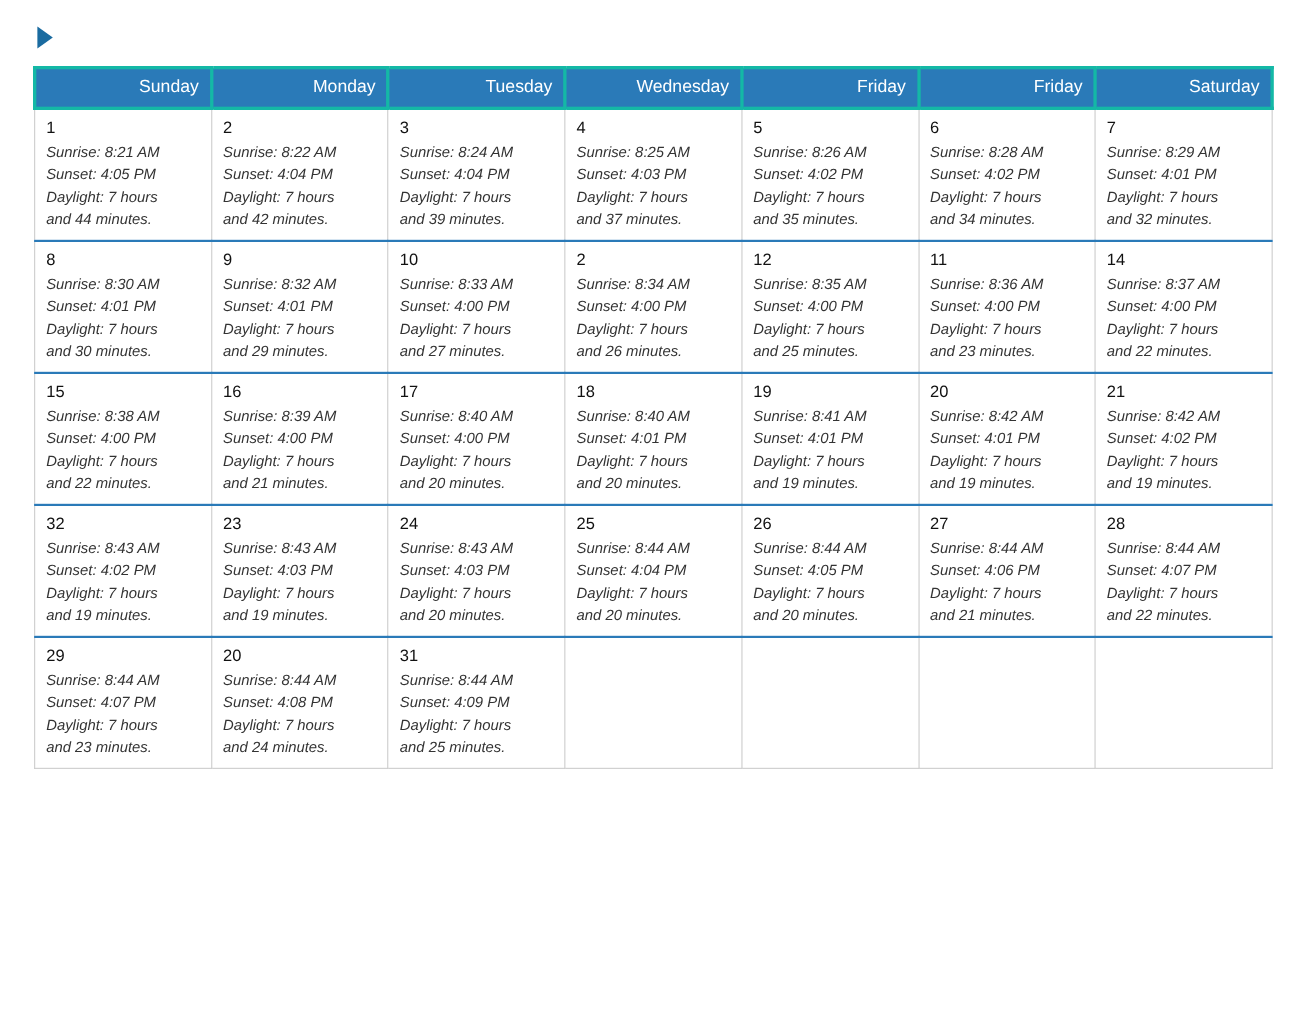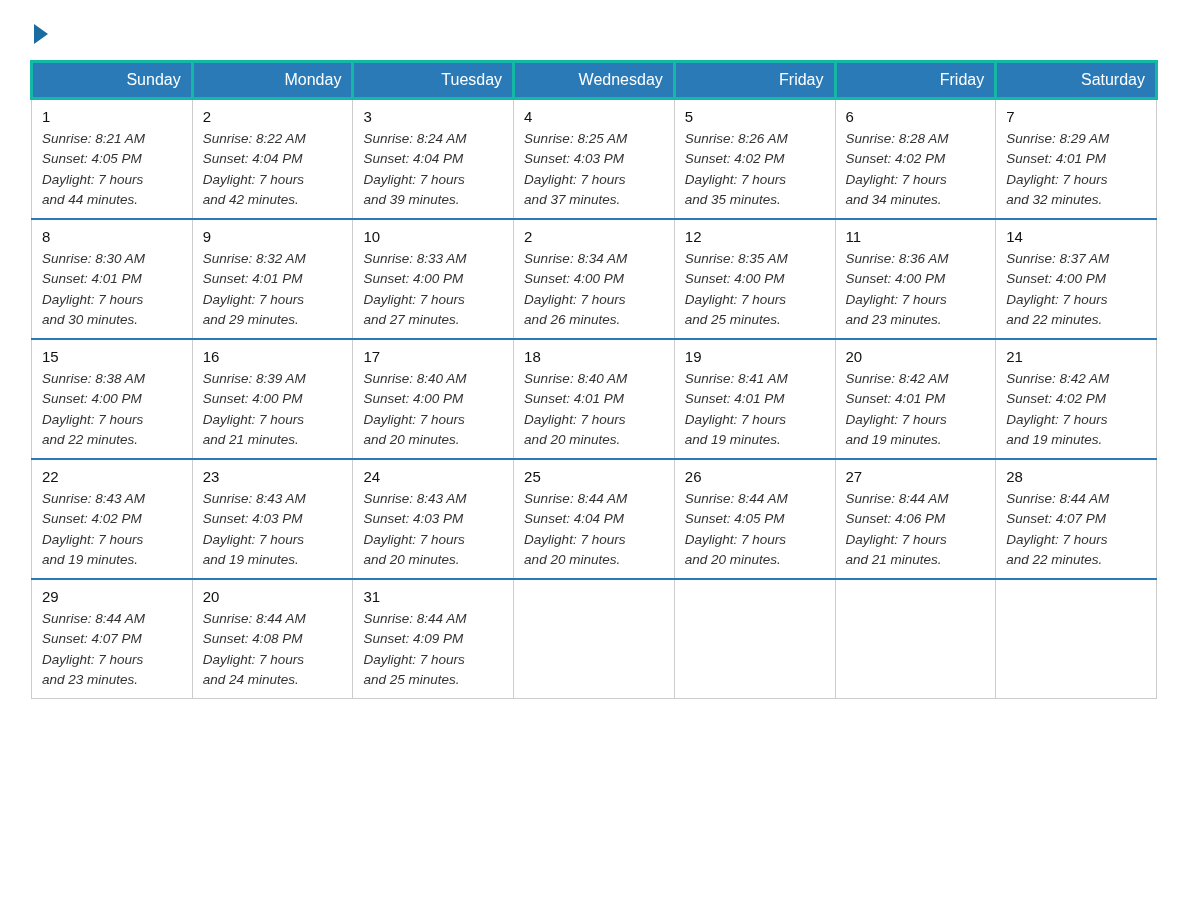--- a/index.html
+++ b/index.html
@@ -216,21 +216,21 @@
           <span class="day-num">20</span>
 <div class="day-info">Sunrise: 8:42 AM<br>Sunset: 4:01 PM<br>Daylight: 7 hours<br>and 19 minutes.</div>
         </td>
         <td>
           <span class="day-num">21</span>
 <div class="day-info">Sunrise: 8:42 AM<br>Sunset: 4:02 PM<br>Daylight: 7 hours<br>and 19 minutes.</div>
         </td>
       </tr>
       <tr>
         <td>
-          <span class="day-num">22</span>
+          <span class="day-num">32</span>
 <div class="day-info">Sunrise: 8:43 AM<br>Sunset: 4:02 PM<br>Daylight: 7 hours<br>and 19 minutes.</div>
         </td>
         <td>
           <span class="day-num">23</span>
 <div class="day-info">Sunrise: 8:43 AM<br>Sunset: 4:03 PM<br>Daylight: 7 hours<br>and 19 minutes.</div>
         </td>
         <td>
           <span class="day-num">24</span>
 <div class="day-info">Sunrise: 8:43 AM<br>Sunset: 4:03 PM<br>Daylight: 7 hours<br>and 20 minutes.</div>
         </td>

